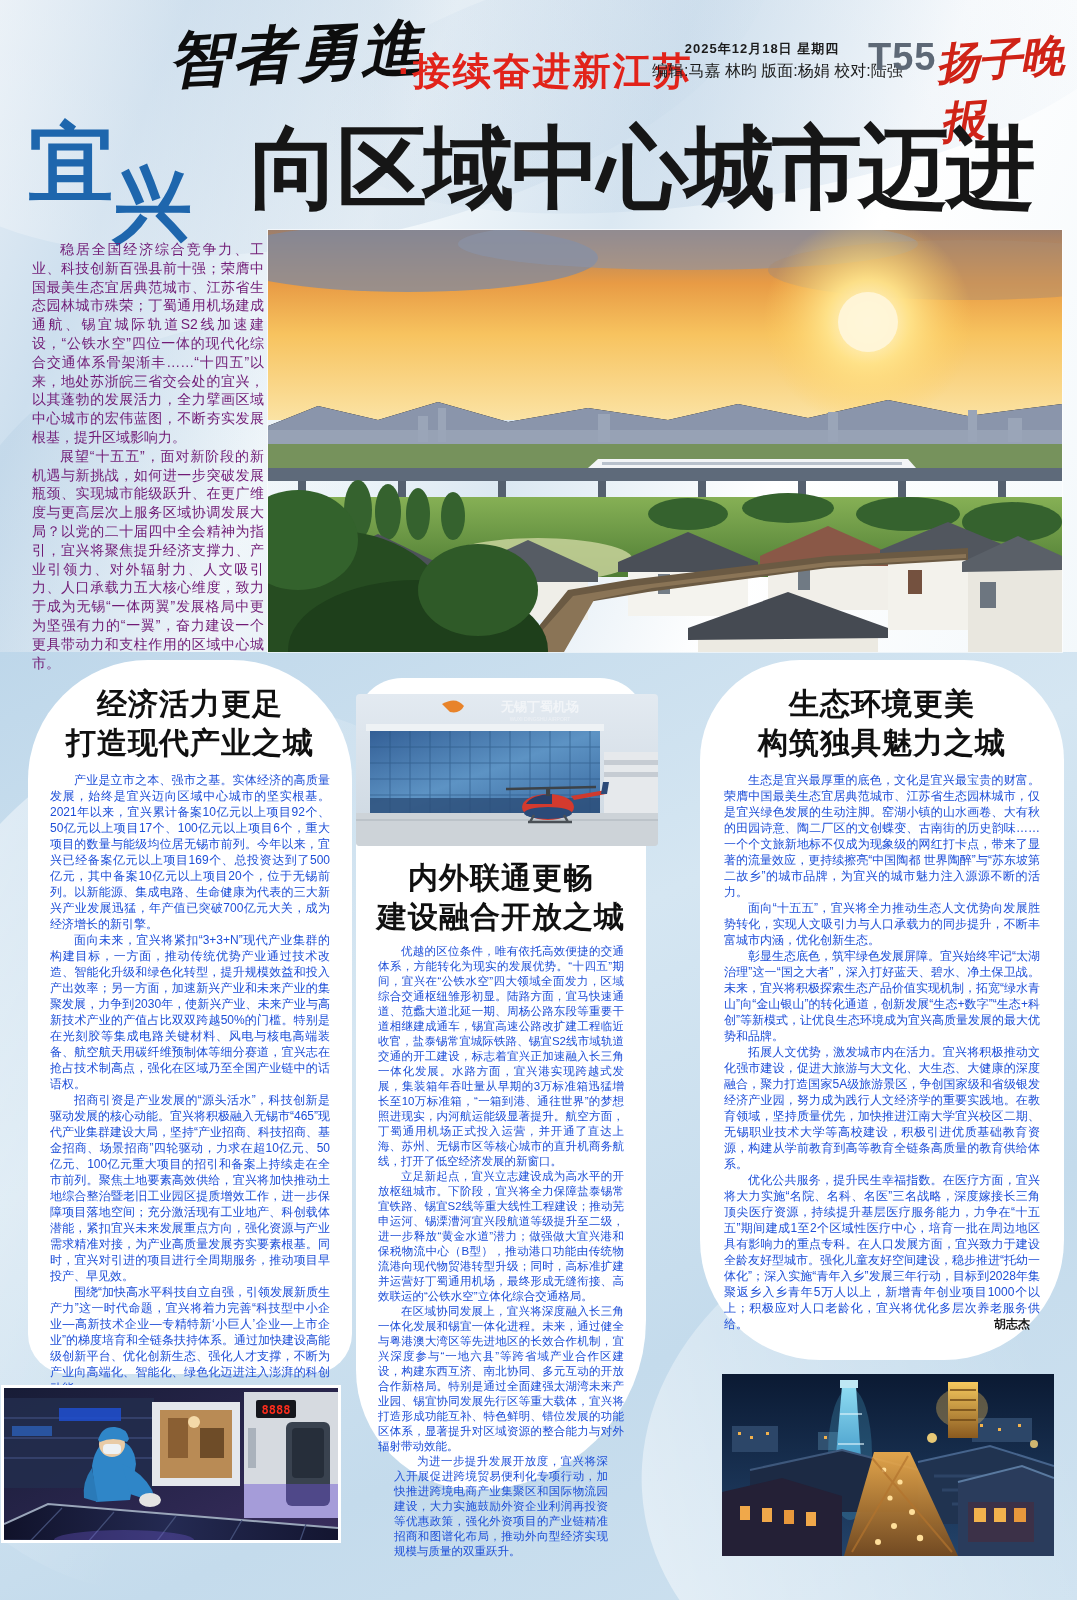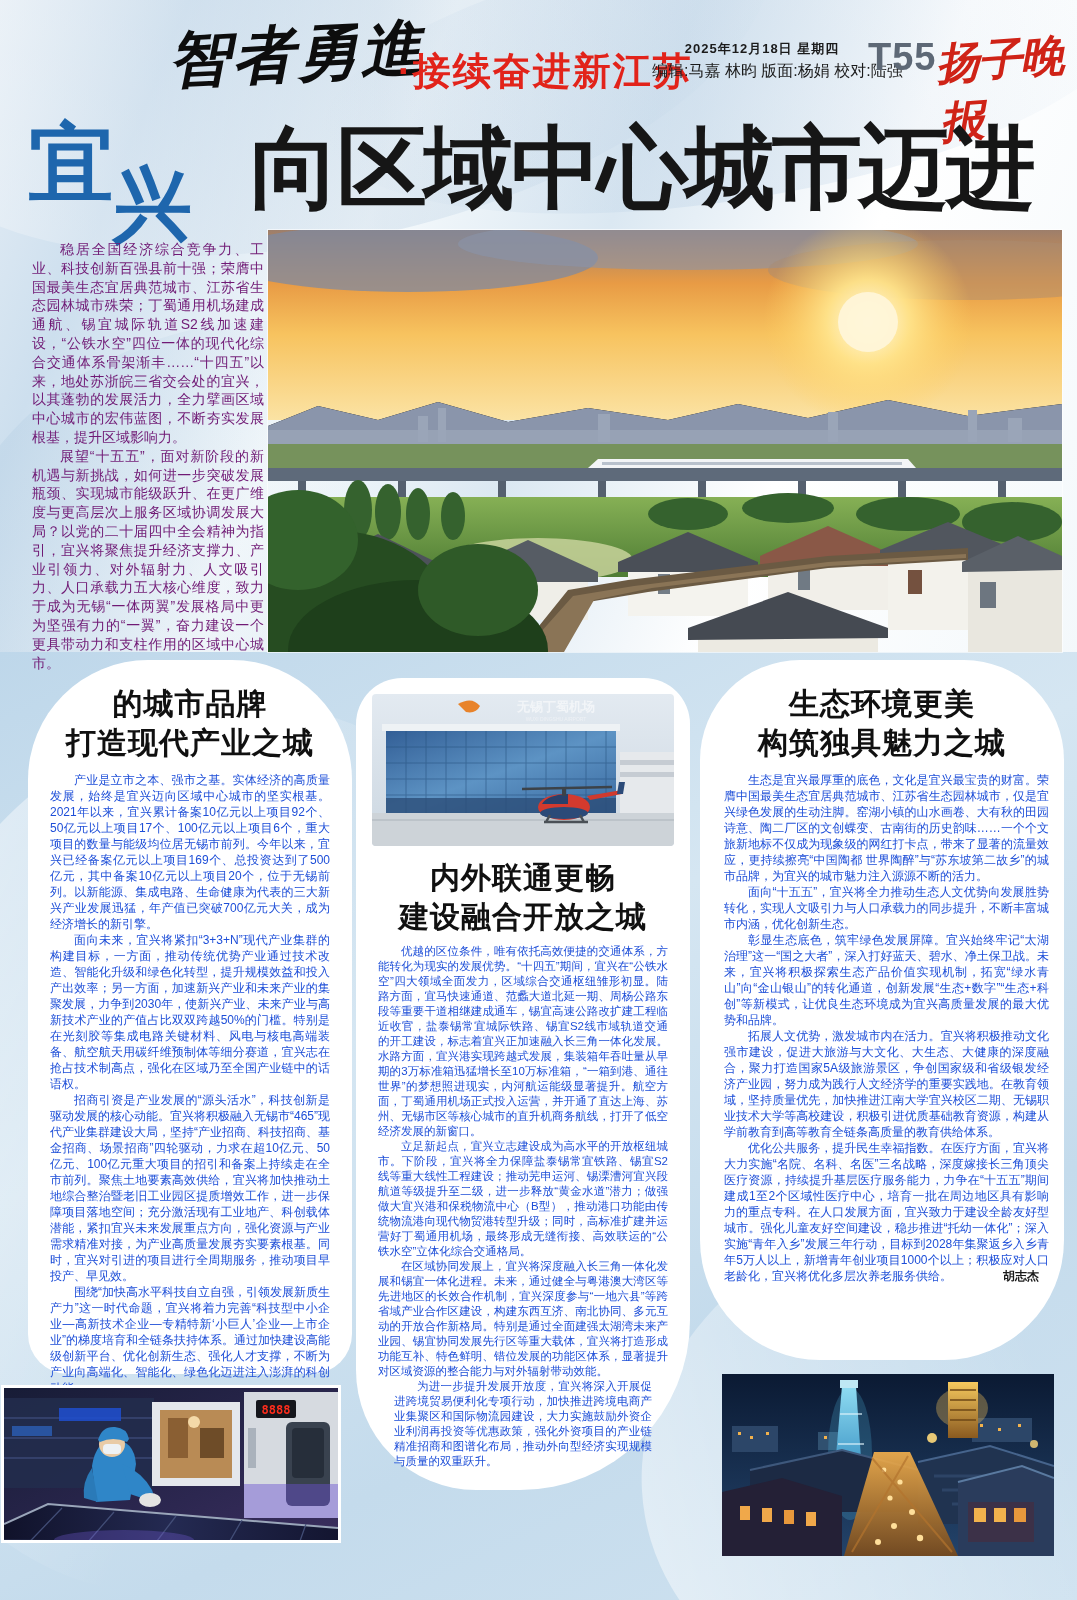--- a/index.html
+++ b/index.html
@@ -43,31 +43,31 @@
     letter-spacing:-3px;white-space:nowrap;font-family:"Liberation Sans",sans-serif;}
 
   
   #intro{left:32px;top:240px;width:232px;}
   #intro p{margin:0;font-size:14px;line-height:18.8px;text-align:justify;text-indent:2em;color:#701a75;}
   #main-photo{left:268px;top:230px;width:794px;height:422px;box-shadow:0 0 0 1px rgba(255,255,255,.6);}
 
   
   .card{position:absolute;background:#ffffff;}
   #card-left{left:28px;top:660px;width:324px;height:714px;border-radius:120px 120px 40px 40px;}
-  #card-mid{left:356px;top:678px;width:334px;height:812px;border-radius:46px 46px 170px 120px;}
+  #card-mid{left:356px;top:678px;width:290px;height:812px;border-radius:46px 46px 170px 120px;}
   #card-right{left:700px;top:660px;width:364px;height:700px;border-radius:100px 100px 120px 120px;}
   .sec-title{font-weight:bold;color:#101010;font-size:30px;line-height:39px;text-align:center;
     padding-top:24px;letter-spacing:1px;}
   #card-mid .sec-title{padding-top:12px;}
   .sec-body{padding:10px 22px 0 22px;}
   .sec-body p{margin:0;font-size:12px;line-height:16px;text-align:justify;text-indent:2em;color:#1d4ed8;}
   #card-mid .sec-body{padding:8px 22px 0 22px;}
   #card-mid .sec-body p{font-size:11.5px;line-height:15px;}
   #card-mid .sec-body p.narrow{padding:0 16px;}
-  #card-right .sec-body{padding:10px 15px 0 24px;}
+  #card-right .sec-body{padding:10px 24px 0 24px;}
   #byline{text-align:right;font-size:12px;font-weight:bold;color:#1b1b1b;margin-top:-16px;padding-right:10px;}
 
   
   #airport-photo{display:block;margin:16px auto 0 auto;width:302px;height:152px;border-radius:4px;overflow:hidden;}
   #factory-photo{left:4px;top:1388px;width:334px;height:152px;overflow:hidden;box-shadow:0 0 0 3px #fff;}
   #night-photo{left:722px;top:1374px;width:332px;height:182px;overflow:hidden;}
   svg{display:block;}
 </style>
 </head>
 <body>
@@ -190,21 +190,21 @@
       <ellipse cx="60" cy="380" rx="120" ry="80" fill="#264c21"></ellipse>
       <ellipse cx="150" cy="420" rx="130" ry="70" fill="#1e3f1b"></ellipse>
       <ellipse cx="210" cy="360" rx="60" ry="46" fill="#2f5a28"></ellipse>
       <ellipse cx="30" cy="310" rx="60" ry="50" fill="#33622c"></ellipse>
     </g>
   </svg>
 </div>
 
 <div class="card" id="card-left">
   <div class="sec-title">
-    <div>的城市品牌</div>
+    <div>经济活力更足</div>
     <div>打造现代产业之城</div>
   </div>
   <div class="sec-body">
     <p>产业是立市之本、强市之基。实体经济的高质量发展，始终是宜兴迈向区域中心城市的坚实根基。2021年以来，宜兴累计备案10亿元以上项目92个、50亿元以上项目17个、100亿元以上项目6个，重大项目的数量与能级均位居无锡市前列。今年以来，宜兴已经备案亿元以上项目169个、总投资达到了500亿元，其中备案10亿元以上项目20个，位于无锡前列。以新能源、集成电路、生命健康为代表的三大新兴产业发展迅猛，年产值已突破700亿元大关，成为经济增长的新引擎。</p>
     <p>面向未来，宜兴将紧扣“3+3+N”现代产业集群的构建目标，一方面，推动传统优势产业通过技术改造、智能化升级和绿色化转型，提升规模效益和投入产出效率；另一方面，加速新兴产业和未来产业的集聚发展，力争到2030年，使新兴产业、未来产业与高新技术产业的产值占比双双跨越50%的门槛。特别是在光刻胶等集成电路关键材料、风电与核电高端装备、航空航天用碳纤维预制体等细分赛道，宜兴志在抢占技术制高点，强化在区域乃至全国产业链中的话语权。</p>
     <p>招商引资是产业发展的“源头活水”，科技创新是驱动发展的核心动能。宜兴将积极融入无锡市“465”现代产业集群建设大局，坚持“产业招商、科技招商、基金招商、场景招商”四轮驱动，力求在超10亿元、50亿元、100亿元重大项目的招引和备案上持续走在全市前列。聚焦土地要素高效供给，宜兴将加快推动土地综合整治暨老旧工业园区提质增效工作，进一步保障项目落地空间；充分激活现有工业地产、科创载体潜能，紧扣宜兴未来发展重点方向，强化资源与产业需求精准对接，为产业高质量发展夯实要素根基。同时，宜兴对引进的项目进行全周期服务，推动项目早投产、早见效。</p>
     <p>围绕“加快高水平科技自立自强，引领发展新质生产力”这一时代命题，宜兴将着力完善“科技型中小企业—高新技术企业—专精特新‘小巨人’企业—上市企业”的梯度培育和全链条扶持体系。通过加快建设高能级创新平台、优化创新生态、强化人才支撑，不断为产业向高端化、智能化、绿色化迈进注入澎湃的科创动能。</p>
   </div>
 </div>
 

